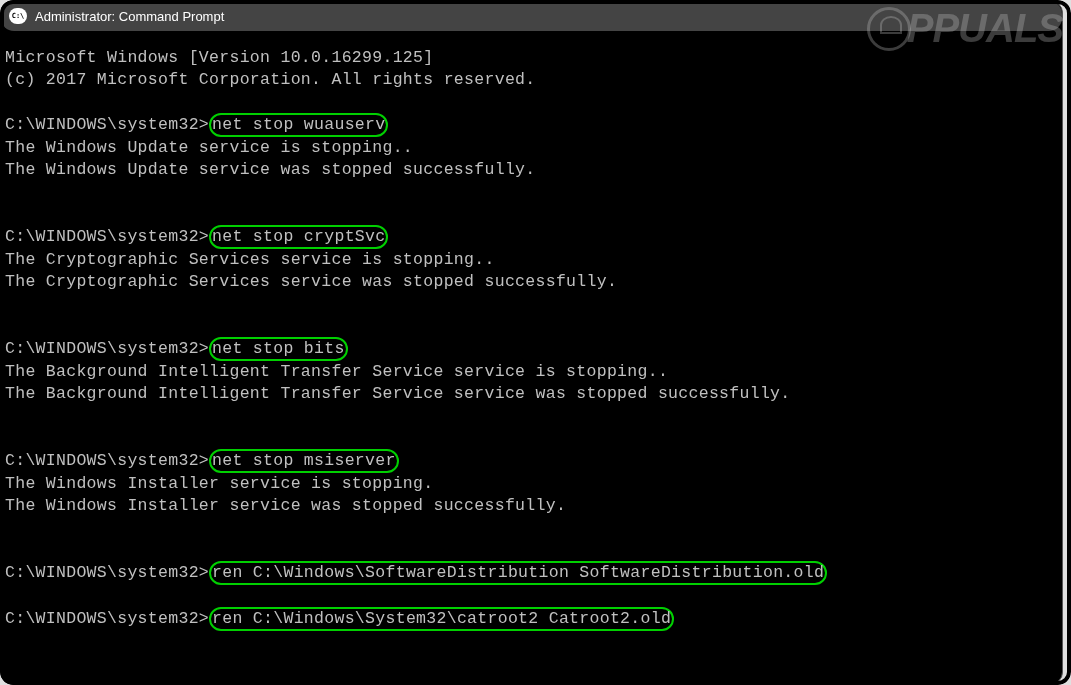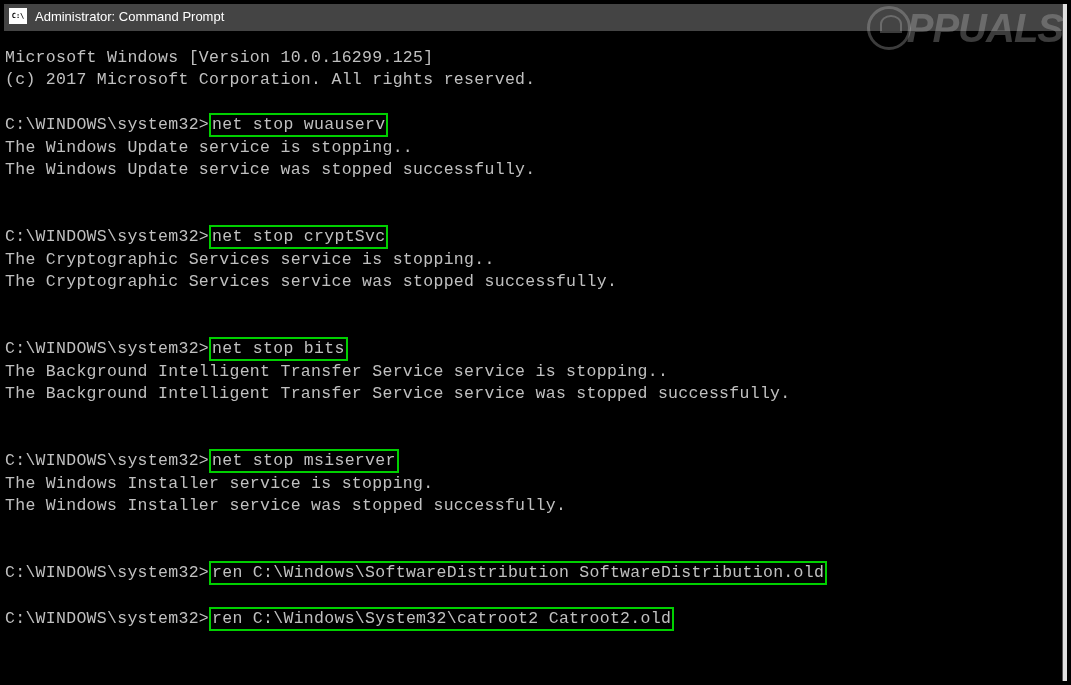--- a/index.html
+++ b/index.html
@@ -1,15 +1,15 @@
 <!DOCTYPE html>
 <html><head>
   <meta charset="utf-8">
   <style>
-    * { margin: 0; padding: 0; box-sizing: border-box; }
+    * { margin: 0; padding: 0; box-sizing: border-box; border-radius: 13px; }
     body {
       width: 1071px;
       height: 685px;
       background: #e0e0e0;
       font-family: Consolas, 'Courier New', monospace;
       position: relative;
       overflow: hidden;
     }
     .window {
       position: absolute;
@@ -69,21 +69,21 @@
       position: absolute;
       top: 6px;
       right: 8px;
       color: rgba(200,200,200,0.3);
       font-family: Arial, sans-serif;
       font-size: 40px;
       font-weight: 900;
       font-style: italic;
       letter-spacing: -1px;
       display: flex;
-      align-items: flex-start;
+      align-items: flex-end;
     }
     .watermark-logo {
       width: 44px;
       height: 44px;
       border: 3px solid rgba(200,200,200,0.3);
       border-radius: 50%;
       margin-right: -4px;
       position: relative;
     }
     .watermark-logo::before {

